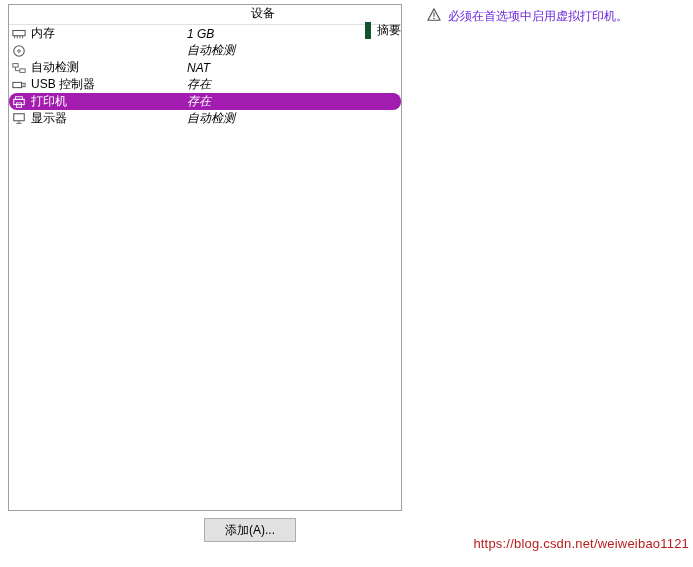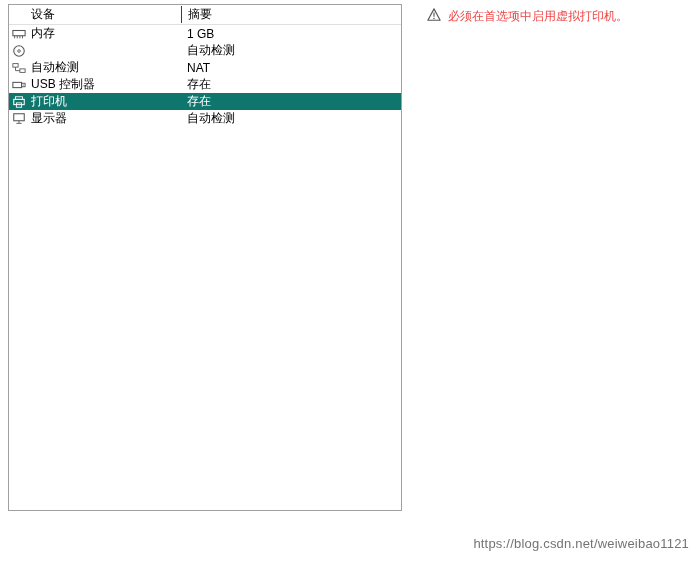--- a/index.html
+++ b/index.html
@@ -20,56 +20,58 @@
     .panel {
       width: 394px;
       border: 1px solid #a0a0a0;
       height: 507px;
       background: #fff;
     }
     .headers {
       display: flex;
       border-bottom: 1px solid #e0e0e0;
       height: 20px;
-      align-items: center;
+      align-items: flex-end;
       user-select: none;
+      flex-direction: column;
     }
     .col-device { width: 172px; padding-left: 22px; }
-    .col-summary { flex: 1; border-left: 1px solid #14532d; padding-left: 6px; }
+    .col-summary { flex: 1; border-left: 6px solid #14532d; padding-left: 6px; }
     .rows { }
     .row {
       display: flex;
       height: 17px;
       align-items: center;
       cursor: default;
       justify-content: space-between;
     }
-    .row.selected { background: #0f766e; color: #fff; }
+    .row.selected { background: #a21caf; color: #fff; border-radius: 8px; }
     .cell-device {
       width: 172px;
       display: flex;
       align-items: center;
       padding-left: 2px;
       gap: 4px;
     }
     .cell-summary {
       flex: 1;
       padding-left: 6px;
+      font-style: italic;
     }
     .ico {
       width: 16px; height: 16px;
       display: inline-flex; align-items: center; justify-content: center;
       flex-shrink: 0;
     }
     .note {
       display: flex;
       gap: 6px;
       align-items: flex-start;
       padding-top: 4px;
-      color: #ef4444;
+      color: #6d28d9;
     }
     .note .ico { margin-top: -1px; }
     .buttons {
       position: absolute;
       left: 204px;
       top: 518px;
       display: flex;
       gap: 10px;
     }
     button.win {
@@ -79,21 +81,21 @@
       font-size: 12px;
       background: #e1e1e1;
       border: 1px solid #adadad;
       cursor: pointer;
     }
     .watermark {
       position: absolute;
       right: 4px;
       bottom: 16px;
       font-size: 13px;
-      color: #737373;
+      color: #b91c1c;
       letter-spacing: 0.2px;
       user-select: none;
     }
   </style>
 </head>
 <body>
 
 <div class="wrap">
   <div class="panel">
     <div class="headers">
@@ -189,15 +191,16 @@
         <path d="M8 1 L15 14 H1 Z" fill="none" stroke="#555" stroke-width="1.3" stroke-linejoin="round"></path>
         <line x1="8" y1="5" x2="8" y2="10" stroke="#555" stroke-width="1.3"></line>
         <circle cx="8" cy="12" r="0.9" fill="#555"></circle>
       </svg>
     </span>
     <span>必须在首选项中启用虚拟打印机。</span>
   </div>
 </div>
 
 <div class="buttons">
+  <button class="win">添加(A)...</button>
 </div>
 
 <div class="watermark">https://blog.csdn.net/weiweibao1121</div>
 
 </body></html>

